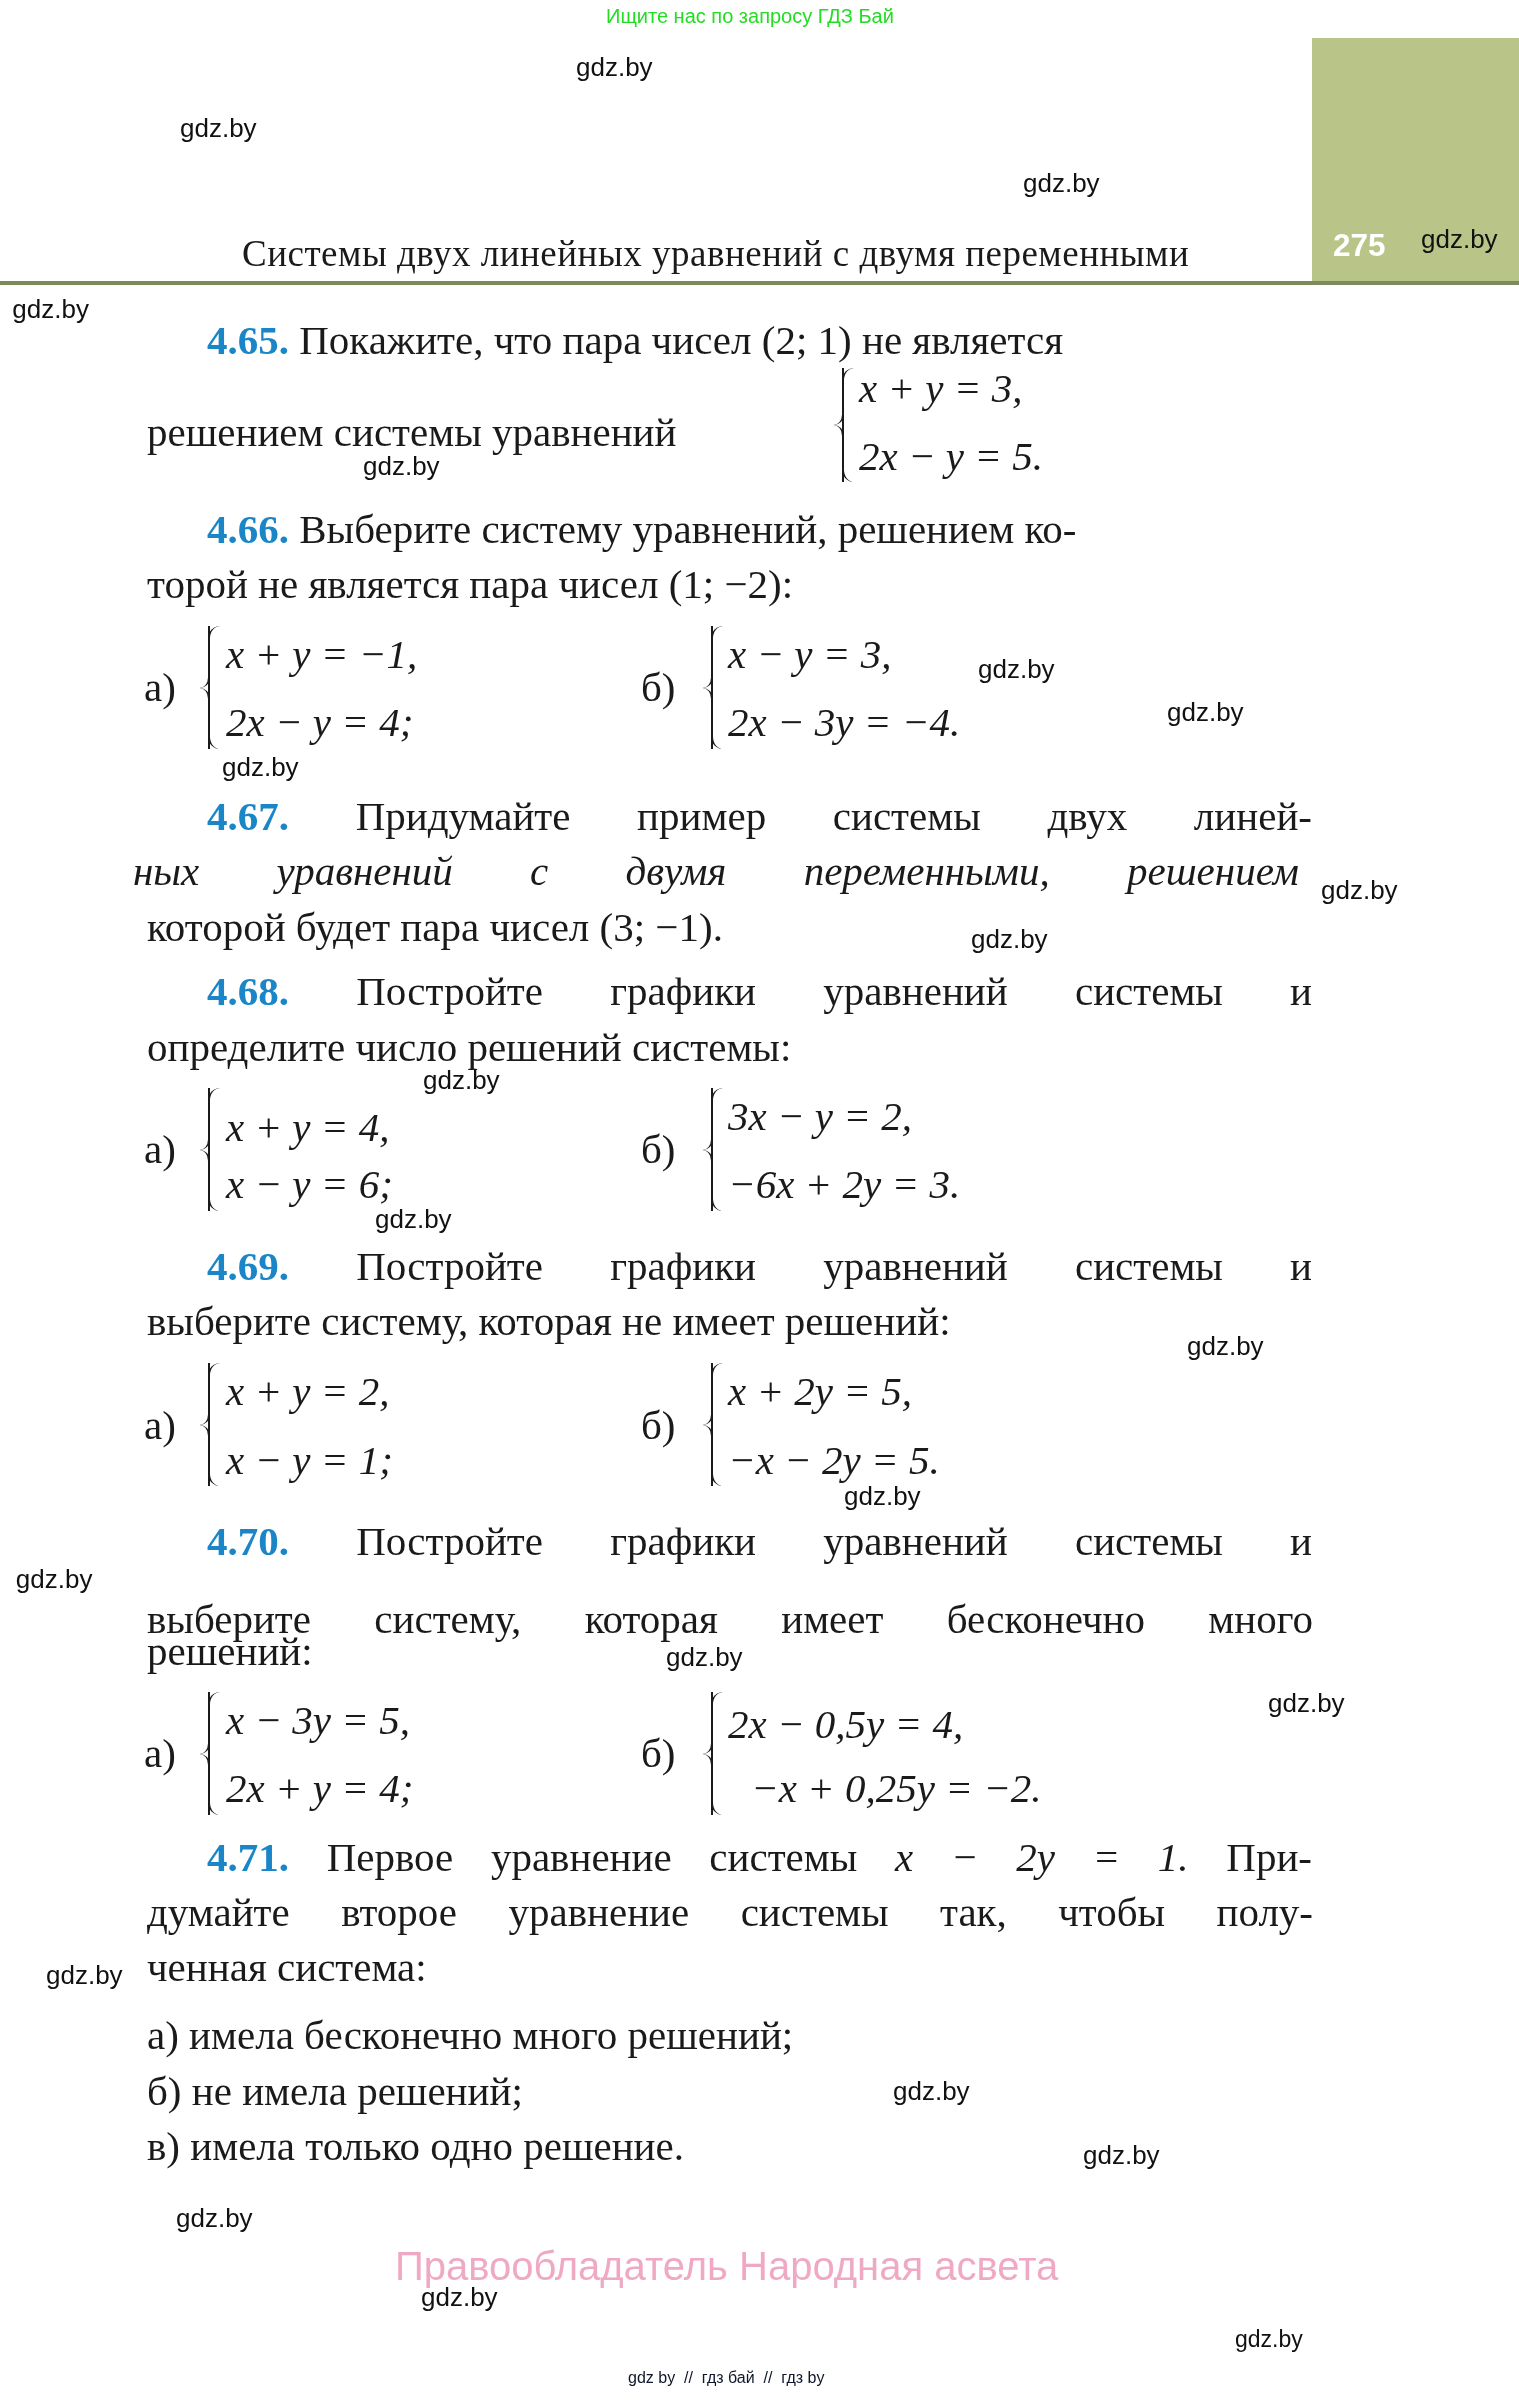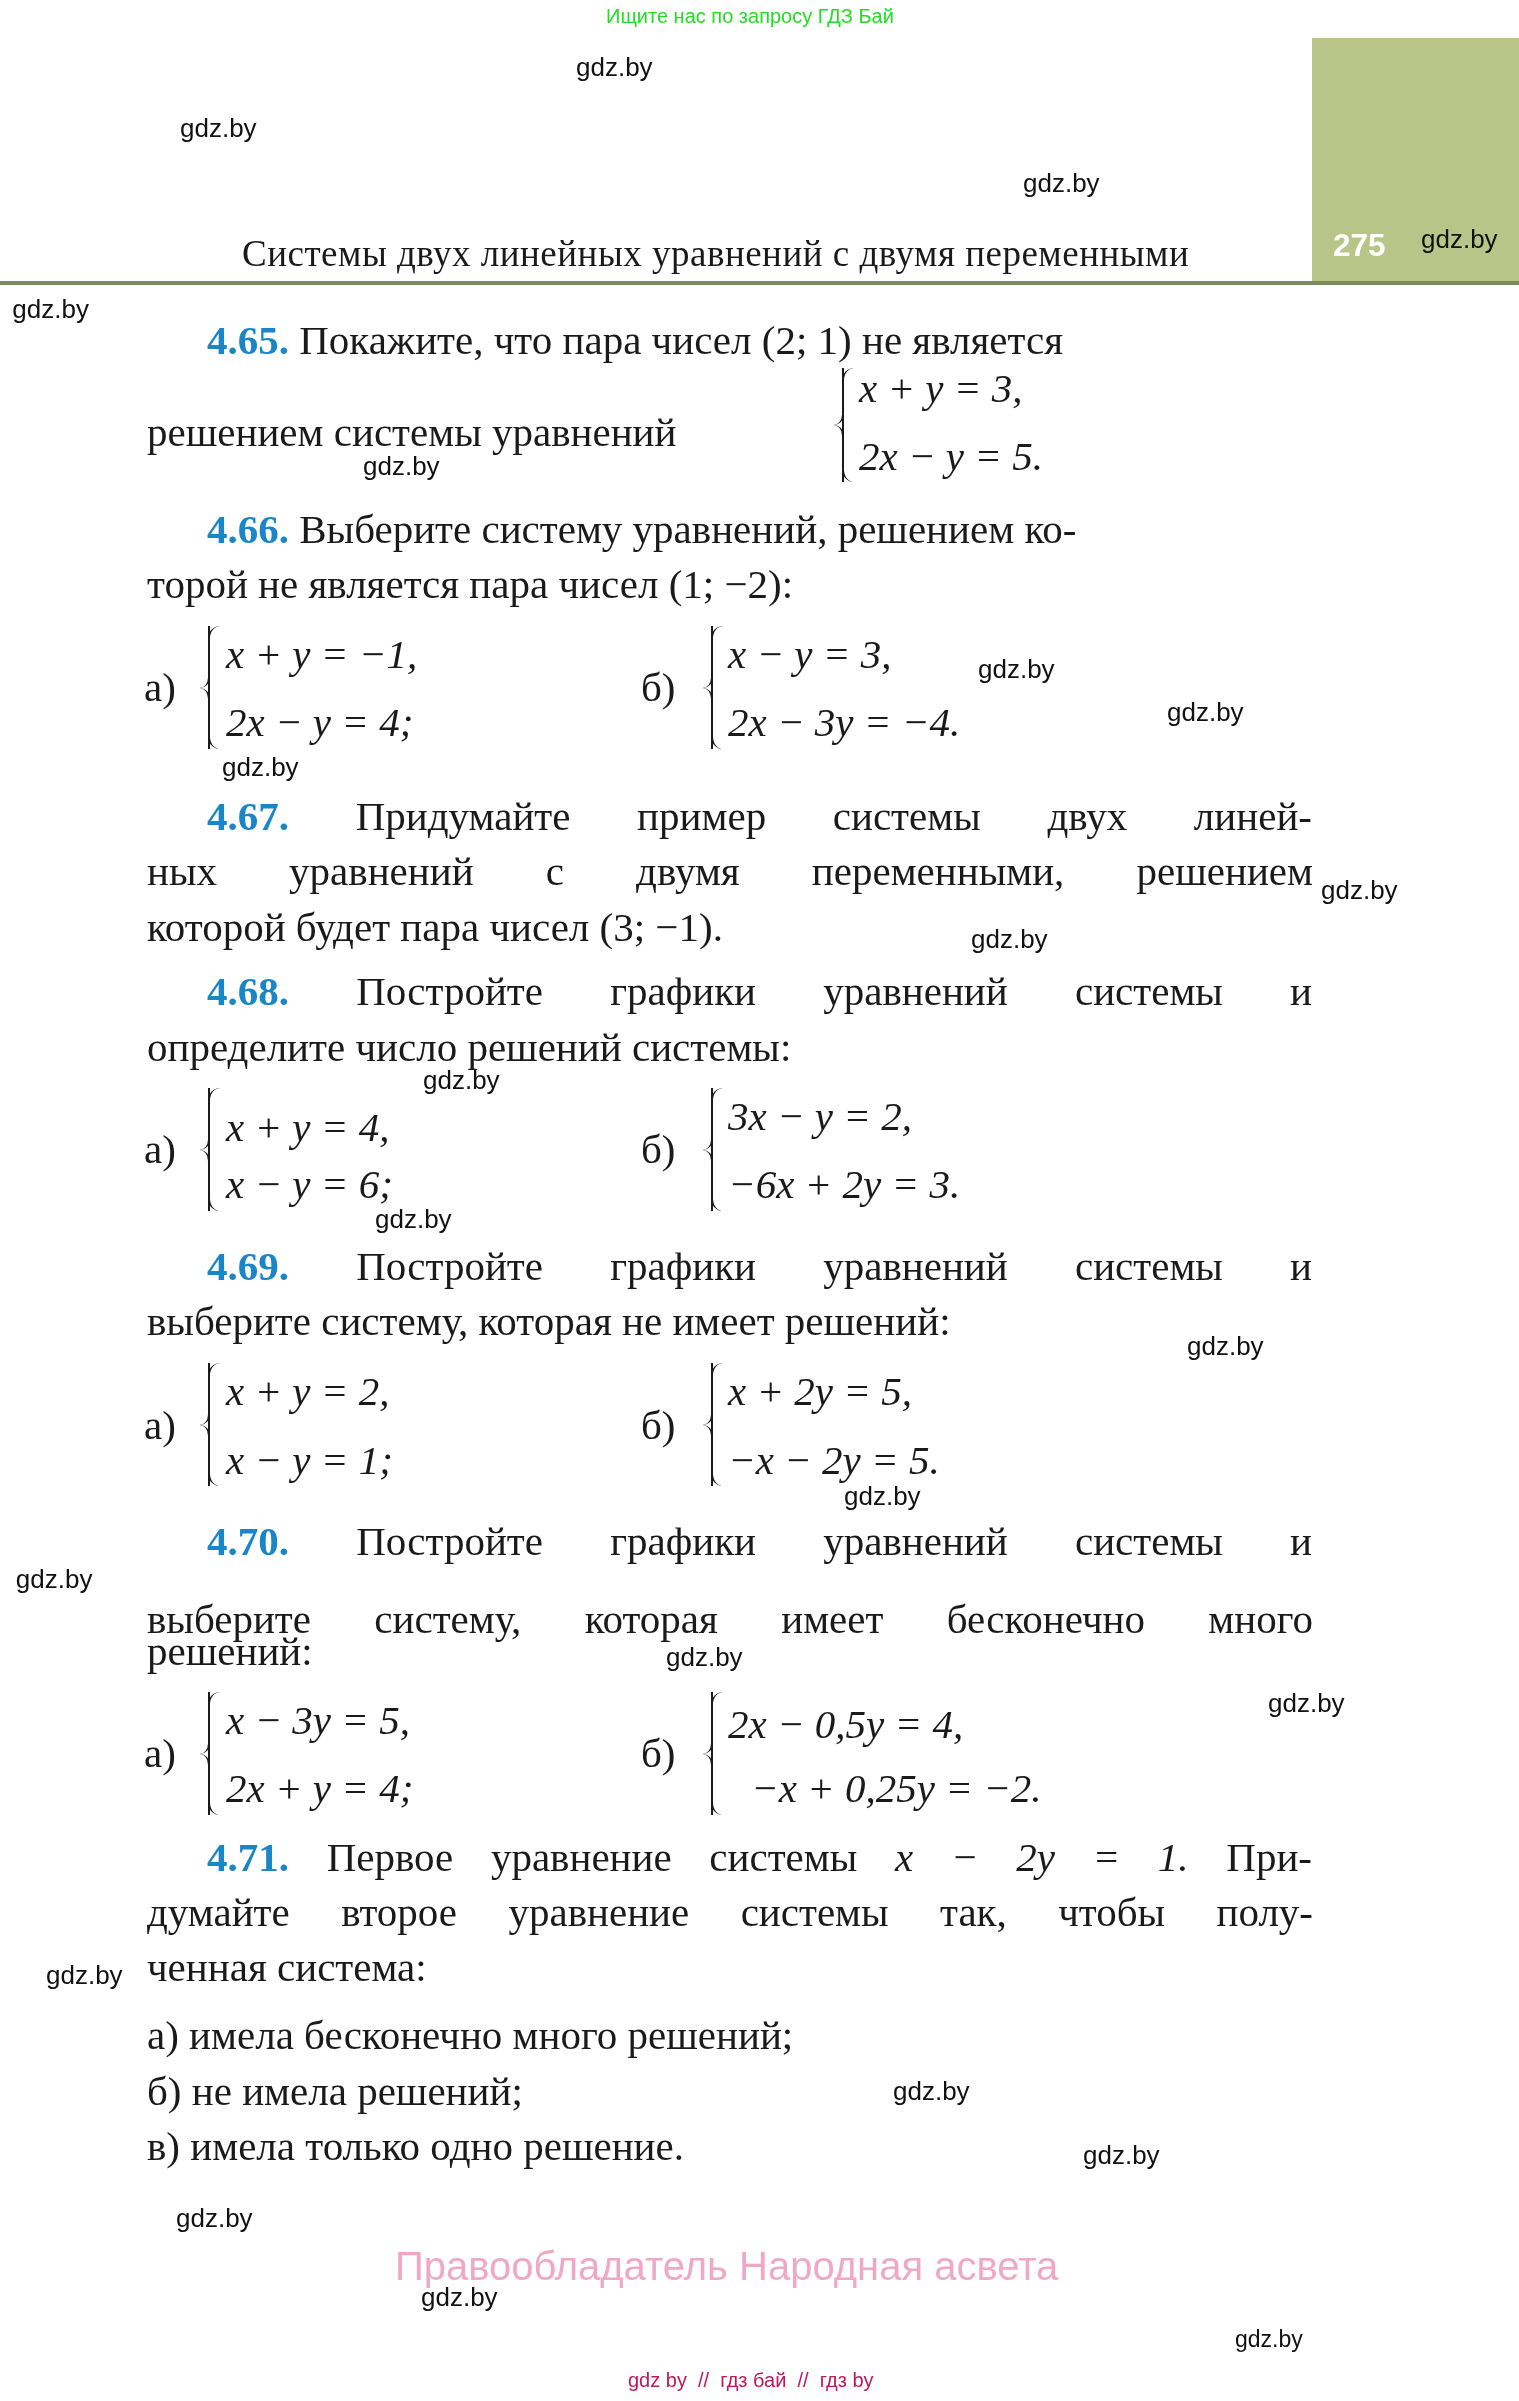--- a/index.html
+++ b/index.html
@@ -16,21 +16,21 @@
   .line { font-size:41px; line-height:1; }
   .num { color:#1a86c8; font-weight:bold; }
   .justify { text-align:justify; text-align-last:justify; width:1166px; }
   .math { font-family:"Liberation Serif","DejaVu Serif",serif; font-size:41px; line-height:1; color:#1a1a1a; }
   .math i { font-style:italic; }
   .brace { position:absolute; width:12.3px; border-left:2.6px solid #1a1a1a; border-radius:12.3px 0 0 12.3px; }
   .brace::before, .brace::after { content:""; position:absolute; left:-12.3px; width:10.5px; height:50%; border-right:2.6px solid #1a1a1a; }
   .brace::before { top:0; border-radius:0 0 10.5px 0; }
   .brace::after { bottom:0; border-radius:0 10.5px 0 0; }
   .copyright { font-family:"Liberation Sans","DejaVu Sans",sans-serif; font-size:40px; color:#f0a9c4; line-height:1; }
-  .footer-links { font-family:"Liberation Sans","DejaVu Sans",sans-serif; font-size:20px; color:#be185d; line-height:1; }
+  .footer-links { font-family:"Liberation Sans","DejaVu Sans",sans-serif; font-size:16px; color:#0f172a; line-height:1; }
 </style>
 </head>
 <body>
 
 <div class="abs sans top-banner" style="left:606px; top:6.1px;">Ищите нас по запросу ГДЗ Бай</div>
 
 <div class="abs side-tab"></div>
 <div class="abs rule"></div>
 <div class="abs serif running-head" style="left:242px; top:235px;">Системы двух линейных уравнений с двумя переменными</div>
 <div class="abs page-num" style="left:1333px; top:230px;">275</div>
@@ -55,21 +55,21 @@
 <div class="abs math" style="left:226px; top:702px;"><i>2x − y = 4;</i></div>
 <div class="abs serif line" style="left:641px; top:667px;">б)</div>
 <div class="brace" style="left:711px; top:626px; height:123px;"></div>
 <div class="abs math" style="left:728px; top:634px;"><i>x − y = 3,</i></div>
 <div class="abs math" style="left:728px; top:702px;"><i>2x − 3y = −4.</i></div>
 
 <div class="abs serif line justify" style="left:207px; top:796px; width:1105px;">
   <span class="num">4.67.</span>
   <span>Придумайте пример системы двух линей-</span>
 </div>
-<div class="abs serif line justify" style="left:147px; top:851px;">ных уравнений с двумя переменными, решением</div>
+<div class="abs serif line justify" style="left:133px; top:851px;font-style:italic;">ных уравнений с двумя переменными, решением</div>
 <div class="abs serif line" style="left:147px; top:907px;">которой будет пара чисел (3; −1).</div>
 
 <div class="abs serif line justify" style="left:207px; top:971px; width:1105px;">
   <span class="num">4.68.</span>
   <span>Постройте графики уравнений системы и</span>
 </div>
 <div class="abs serif line" style="left:147px; top:1027px;">определите число решений системы:</div>
 <div class="abs serif line" style="left:144px; top:1129px;">а)</div>
 <div class="brace" style="left:208px; top:1088px; height:123px;"></div>
 <div class="abs math" style="left:226px; top:1096px;margin-top:11px;"><i>x + y = 4,</i></div>

